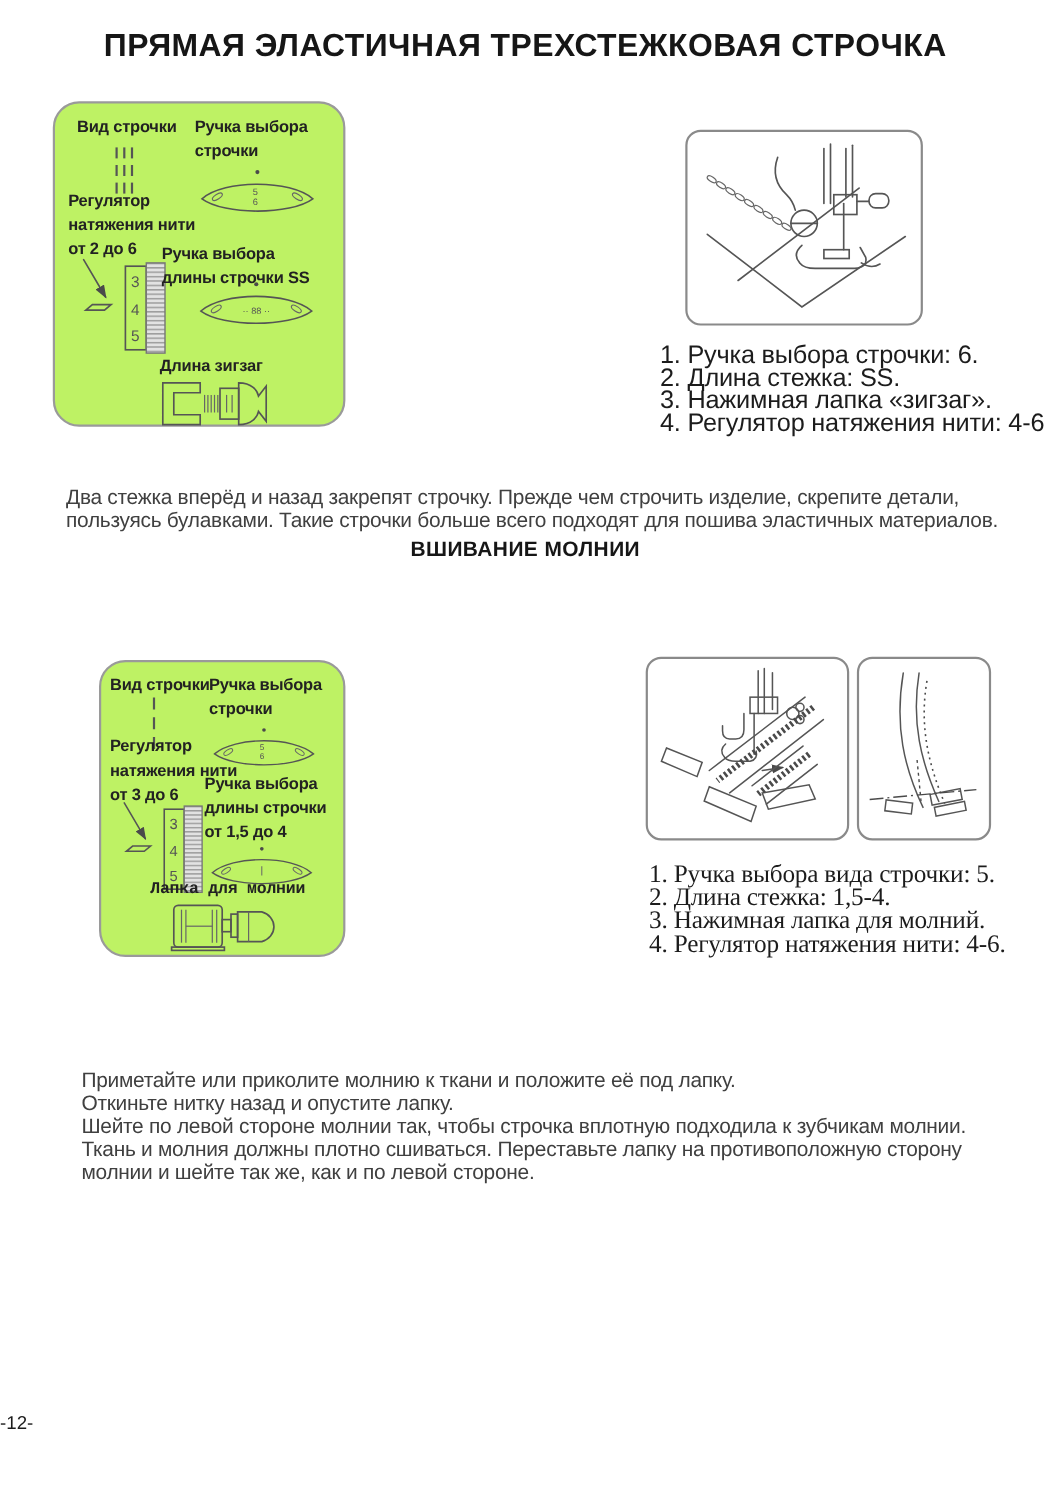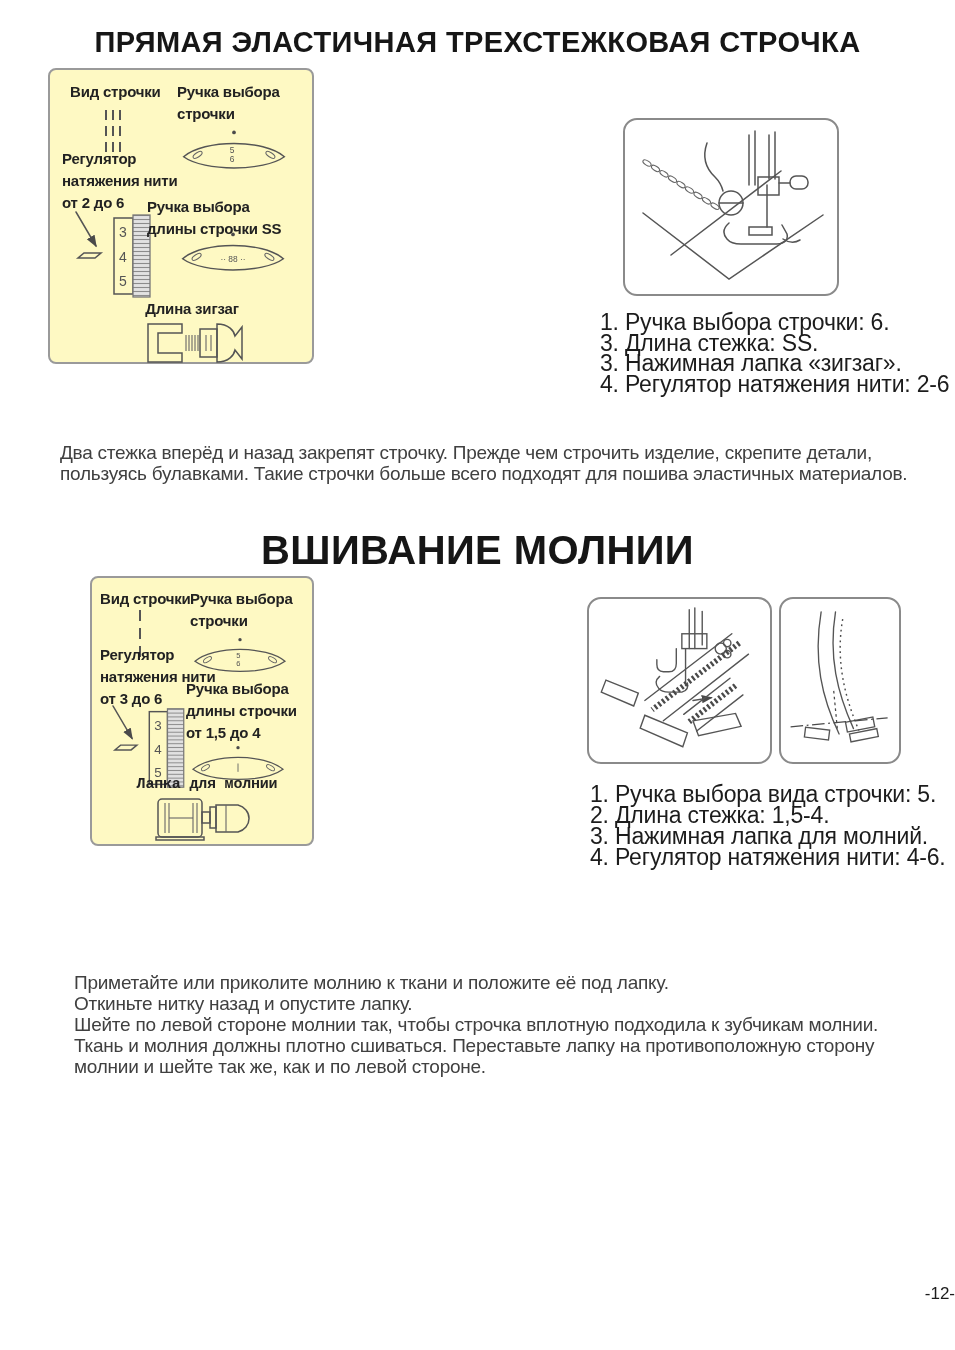--- a/index.html
+++ b/index.html
@@ -1,40 +1,40 @@
 <!DOCTYPE html>
 <html><head>
 <meta charset="utf-8">
 <style>
   html,body{margin:0;padding:0;background:#ffffff;}
   .page{position:relative;width:955px;height:1350px;background:#fff;overflow:hidden;
         font-family:"Liberation Sans", sans-serif;color:#1f1f1f;}
   .title{position:absolute;left:0;width:100%;text-align:center;font-weight:bold;color:#161616;
          letter-spacing:.4px;margin:0;}
   .t1{top:26px;font-size:29px;}
-  .t2{top:528px;font-size:40px;}
-  .panel{position:absolute;border:2px solid #9a9a9a;border-radius:8px;background:#fef9c3;}
+  .t2{top:489px;font-size:19px;}
+  .panel{position:absolute;border:2px solid #9a9a9a;border-radius:24px;background:#bef264;margin-top:24px;}
   .panel1{left:48px;top:68px;width:262px;height:292px;}
   .panel2{left:90px;top:576px;width:220px;height:266px;}
   .lbl{position:absolute;font-weight:bold;font-size:15px;line-height:22px;color:#222;
        white-space:pre-line;letter-spacing:-0.2px;}
   .lbl.ctr{text-align:center;}
   .figure{position:absolute;border:2px solid #8a8a8a;border-radius:14px;background:#fff;
           display:flex;align-items:center;justify-content:center;}
   .fig1{left:623px;top:118px;width:212px;height:174px;}
   .fig2a{left:587px;top:597px;width:181px;height:163px;}
   .fig2b{left:779px;top:597px;width:118px;height:163px;}
   .list{position:absolute;font-size:23px;color:#1c1c1c;letter-spacing:-0.2px;}
   .list1{left:600px;top:312px;line-height:20.5px;}
-  .list2{left:590px;top:784px;line-height:21px;}
+  .list2{left:590px;top:784px;line-height:21px;font-family:Liberation Serif, serif;}
   .para{position:absolute;font-size:19px;line-height:21px;color:#404040;margin:16px;
         white-space:pre-line;letter-spacing:-0.25px;}
   .para1{left:44px;top:426px;width:862px;}
   .para2{left:58px;top:956px;width:850px;}
-  .pageno{position:absolute;left:0;top:1284px;width:100%;text-align:right;font-size:17px;color:#1c1c1c;}
+  .pageno{position:absolute;left:0;top:1284px;width:100%;text-align:left;font-size:17px;color:#1c1c1c;}
   svg{position:absolute;overflow:visible;}
   svg .ln{stroke:#555;stroke-width:1.5;fill:none;stroke-linecap:round;}
   svg .thin{stroke:#666;stroke-width:1.1;fill:none;}
   svg .num{font-family:"Liberation Sans",sans-serif;fill:#555;}
   .defsvg{position:absolute;width:0;height:0;}
 </style>
 </head>
 <body>
 
 <div class="page">
@@ -154,23 +154,23 @@
         <ellipse cx="58.5" cy="63" rx="4.6" ry="2.2" transform="rotate(33 58.5 63)"></ellipse>
         <ellipse cx="67" cy="68.4" rx="4.6" ry="2.2" transform="rotate(33 67 68.4)"></ellipse>
         <ellipse cx="75.5" cy="73.8" rx="4.6" ry="2.2" transform="rotate(33 75.5 73.8)"></ellipse>
         <ellipse cx="84" cy="79.2" rx="4.6" ry="2.2" transform="rotate(33 84 79.2)"></ellipse>
       </g>
     </svg>
   </div>
 
   <div class="list list1">
     <div>1. Ручка выбора строчки: 6.</div>
-    <div>3. Длина стежка: SS.</div>
+    <div>2. Длина стежка: SS.</div>
     <div>3. Нажимная лапка «зигзаг».</div>
-    <div>4. Регулятор натяжения нити: 2-6</div>
+    <div>4. Регулятор натяжения нити: 4-6</div>
   </div>
 
   <p class="para para1">Два стежка вперёд и назад закрепят строчку. Прежде чем строчить изделие, скрепите детали, пользуясь булавками. Такие строчки больше всего подходят для пошива эластичных материалов.</p>
 
   <h2 class="title t2">ВШИВАНИЕ МОЛНИИ</h2>
 
   <div class="panel panel2">
     <div class="lbl" style="left:8px;top:10px;">Вид строчки</div>
 
     <svg style="left:44px;top:32px;" width="8" height="50" viewBox="0 0 8 50">

